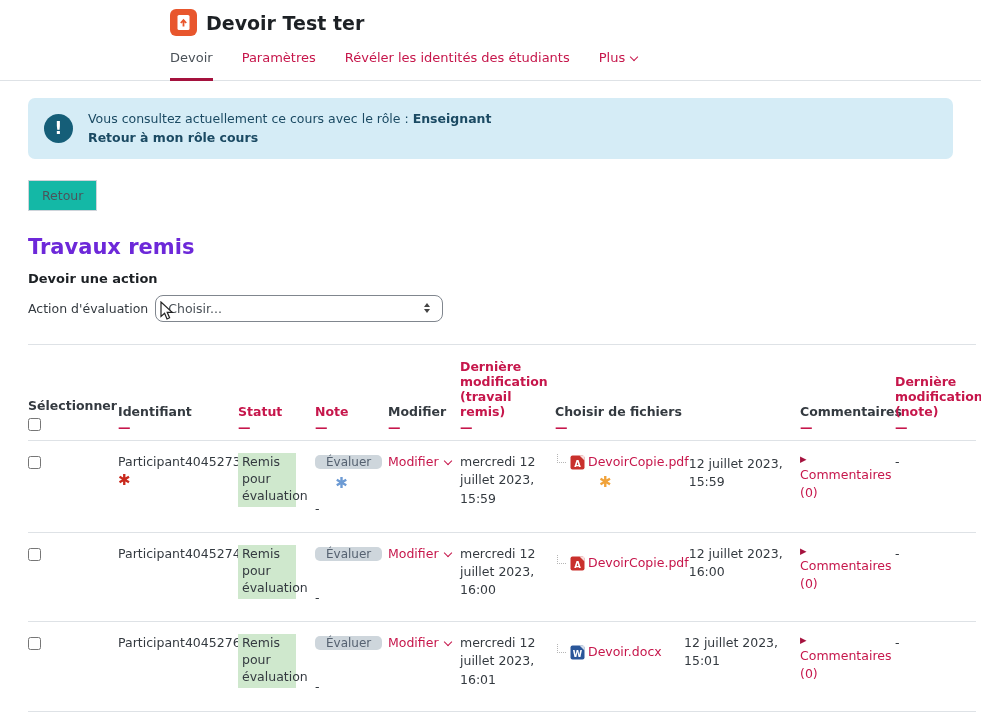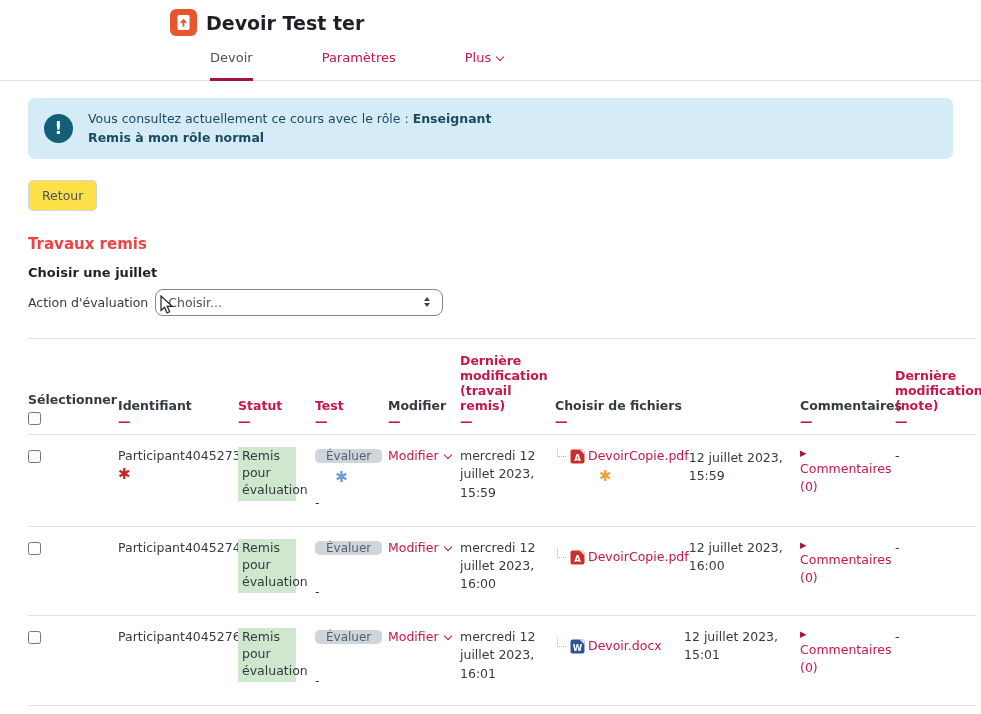--- a/index.html
+++ b/index.html
@@ -12,21 +12,21 @@
   a { text-decoration:none; cursor:pointer; }
 
   
   .course-header { padding:9px 0 0 170px; display:flex; align-items:center; gap:9px; }
   .activity-icon {
     width:27px; height:27px; border-radius:6px; background:#e8562d;
     display:flex; align-items:center; justify-content:center; flex:0 0 auto;
   }
   .page-title { font-size:19px; font-weight:bold; color:#1d2125; }
   .tabs { padding:14px 0 0 170px; border-bottom:1px solid #dee2e6; display:flex; gap:29px; }
-  .tab { display:inline-block; padding-bottom:15px; font-size:13px; color:#c6164b; position:relative;margin-left:40px; }
+  .tab { display:inline-block; padding-bottom:15px; font-size:13px; color:#c6164b; position:relative; }
   .tab.active { color:#495057; }
   .tab.active::after {
     content:""; position:absolute; left:0; right:0; bottom:-1px; height:3px; background:#a5123e;
   }
   .chev { display:inline-block; width:6px; height:6px; border-right:1.4px solid currentColor;
           border-bottom:1.4px solid currentColor; transform:rotate(45deg);
           margin-left:6px; margin-bottom:2px; }
 
   
   .banner {
@@ -36,25 +36,25 @@
   .banner-icon {
     width:29px; height:29px; border-radius:50%; background:#155e78; flex:0 0 auto;
     color:#fff; font-weight:bold; font-size:17px; display:flex; align-items:center; justify-content:center;
   }
   .banner-text { color:#1b4a63; line-height:1.55; }
   .banner-text b { font-weight:bold;text-align:center; }
   .banner-link { display:block; color:#1b4a63; font-weight:bold; }
 
   
   .btn-secondary {
-    display:inline-block; margin:21px 0 0 28px; background:#fde047; color:#4b545c;
-    border:1px solid #ced4da; border-radius:5px; padding:7px 13px; font-size:12.5px;
+    display:inline-block; margin:21px 0 0 28px; background:#14b8a6; color:#4b545c;
+    border:1px solid #ced4da; border-radius:0; padding:7px 13px; font-size:12.5px;
     font-family:inherit; cursor:pointer;
   }
-  .section-title { margin:24px 0 0 28px; font-size:15px; font-weight:bold; color:#ef4444; }
+  .section-title { margin:24px 0 0 28px; font-size:21px; font-weight:bold; color:#6d28d9; }
   .choose-action { margin:12px 0 0 28px; font-size:13px; font-weight:bold; color:#1d2125; }
   .action-row { margin:9px 0 0 28px; display:flex; align-items:center; gap:7px; }
   .action-label { color:#343a40;text-align:center; }
   .select-wrap { position:relative; }
   .select-box {
     width:288px; height:27px; border:1px solid #80868e; border-radius:8px;
     display:flex; align-items:center; padding:4px 12px; color:#495057; background:#fff; cursor:pointer;
   }
   .select-box .updown { margin-left:auto; display:flex; flex-direction:column; gap:2px; }
   .updown i { display:block; width:0; height:0; border-left:3.5px solid transparent; border-right:3.5px solid transparent; }
@@ -124,37 +124,38 @@
       <rect x="2.5" y="1" width="12" height="15" rx="1.5" fill="#fff"></rect>
       <path d="M8.5 12.5 L8.5 6.5 M5.8 9 L8.5 6 L11.2 9" stroke="#e8562d" stroke-width="1.8" fill="none"></path>
     </svg>
   </span>
   <h1 class="page-title">Devoir Test ter</h1>
 </div>
 
 <nav class="tabs">
   <a class="tab active">Devoir</a>
   <a class="tab">Paramètres</a>
+  <a class="tab">Révéler les identités des étudiants</a>
   <a class="tab"><span>Plus</span><span class="chev"></span></a>
 </nav>
 
 
 <div class="banner">
   <span class="banner-icon">!</span>
   <div class="banner-text">
     <span>Vous consultez actuellement ce cours avec le rôle : </span><b>Enseignant</b>
-    <a class="banner-link">Remis à mon rôle normal</a>
+    <a class="banner-link">Retour à mon rôle cours</a>
   </div>
 </div>
 
 
 <button class="btn-secondary">Retour</button>
 
 <h2 class="section-title">Travaux remis</h2>
-<div class="choose-action">Choisir une juillet</div>
+<div class="choose-action">Devoir une action</div>
 
 <div class="action-row">
   <span class="action-label">Action d'évaluation</span>
   <span class="select-wrap">
     <span class="select-box">
       <span>Choisir...</span>
       <span class="updown">
           <i class="up"></i>
           <i class="down"></i>
         </span>
@@ -186,21 +187,21 @@
       </th>
       <th>
         <div>Identifiant</div>
         <div class="sort-dash">—</div>
       </th>
       <th>
         <a class="hdr-link">Statut</a>
         <div class="sort-dash">—</div>
       </th>
       <th>
-        <a class="hdr-link">Test</a>
+        <a class="hdr-link">Note</a>
         <div class="sort-dash">—</div>
       </th>
       <th>
         <div>Modifier</div>
         <div class="sort-dash">—</div>
       </th>
       <th>
         <a class="hdr-link">Dernière modification (travail remis)</a>
         <div class="sort-dash">—</div>
       </th>

